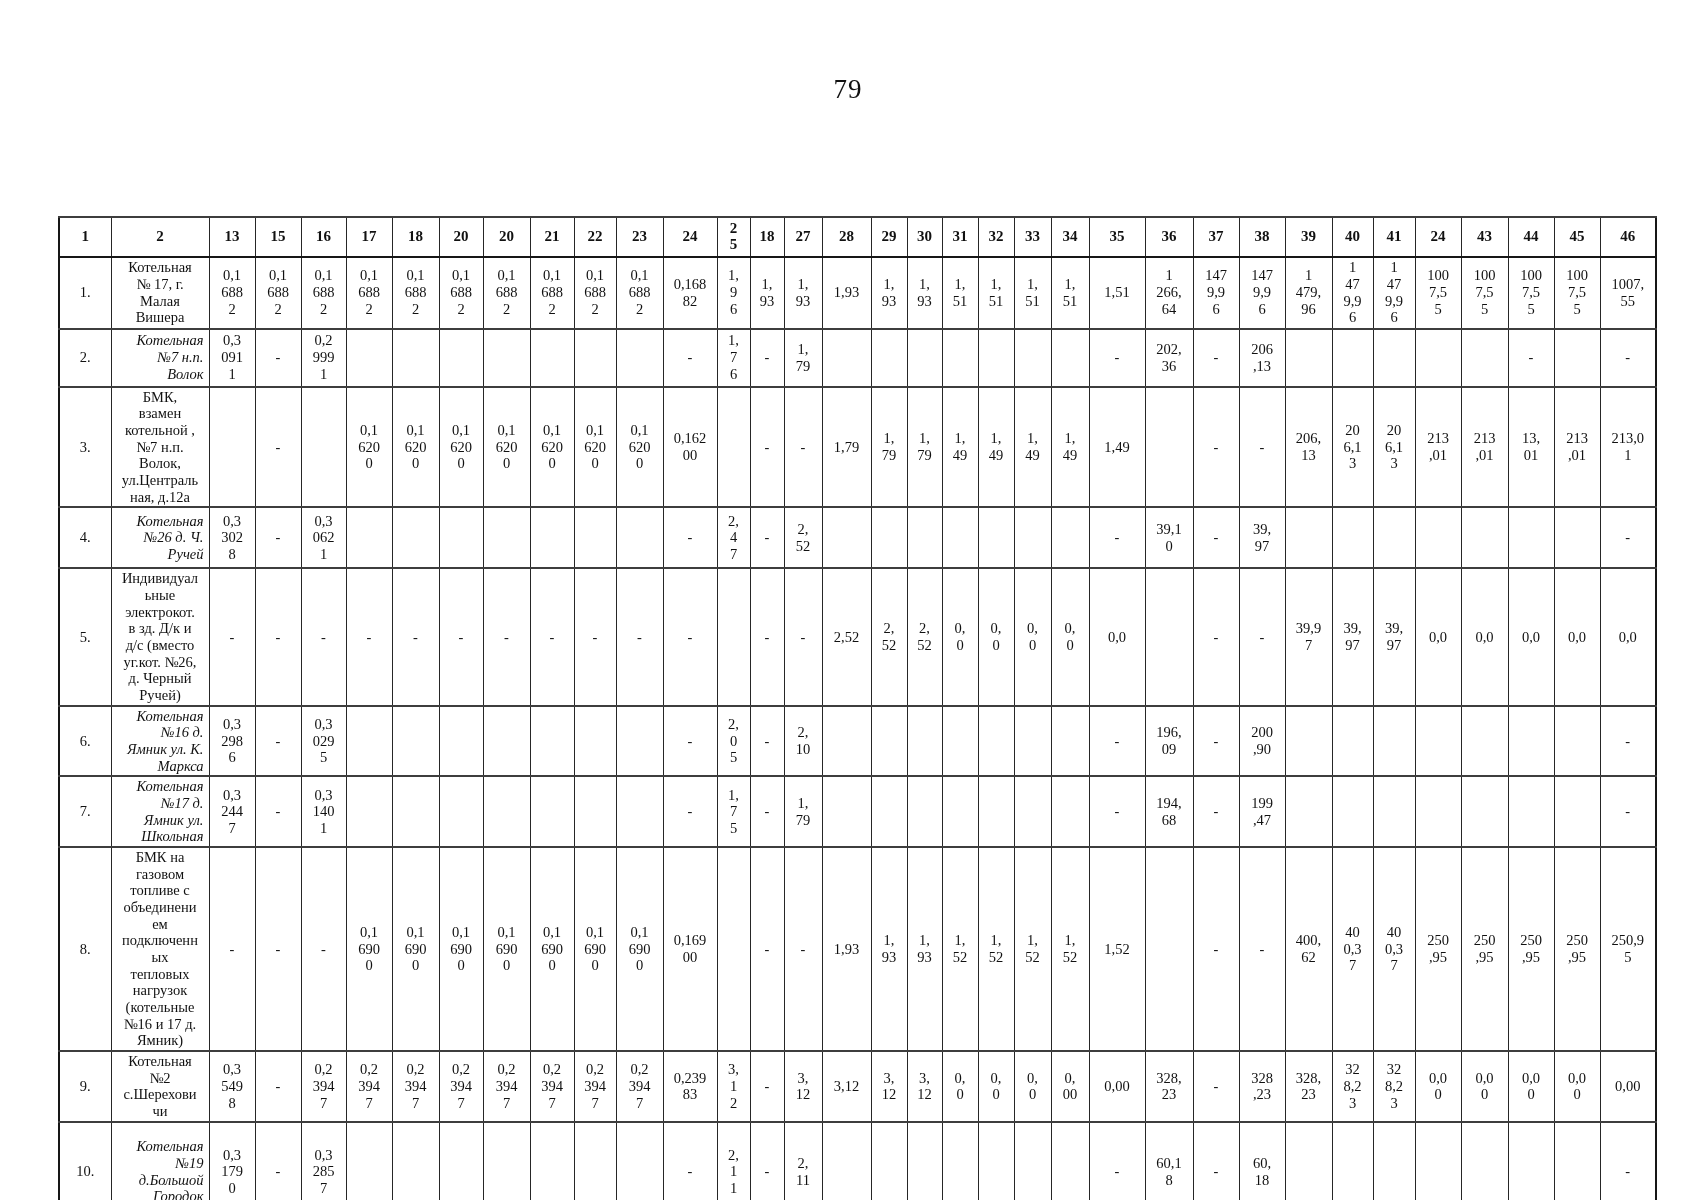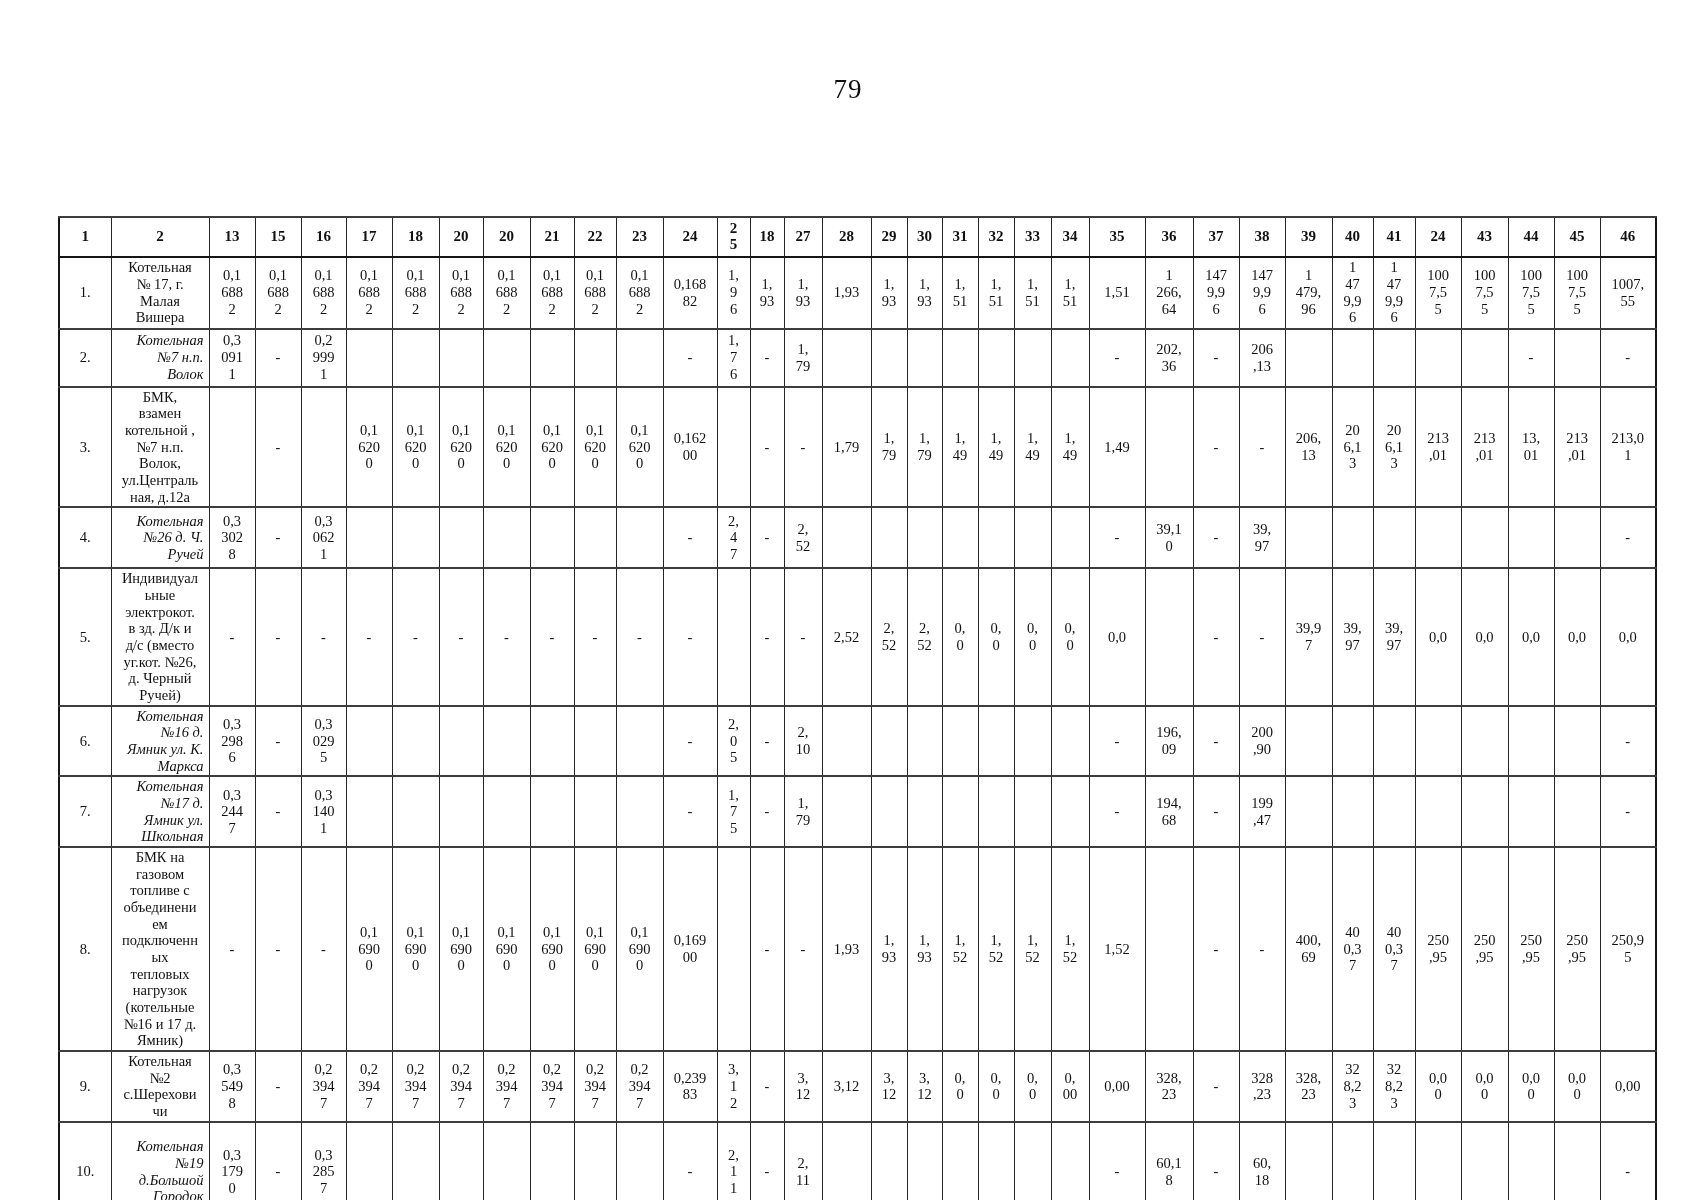--- a/index.html
+++ b/index.html
@@ -618,21 +618,21 @@
 52</td>
           <td>1,
 52</td>
           <td>1,
 52</td>
           <td>1,52</td>
           <td></td>
           <td>-</td>
           <td>-</td>
           <td>400,
-69</td>
+62</td>
           <td>40
 0,3
 7</td>
           <td>40
 0,3
 7</td>
           <td>250
 ,95</td>
           <td>250
 ,95</td>

